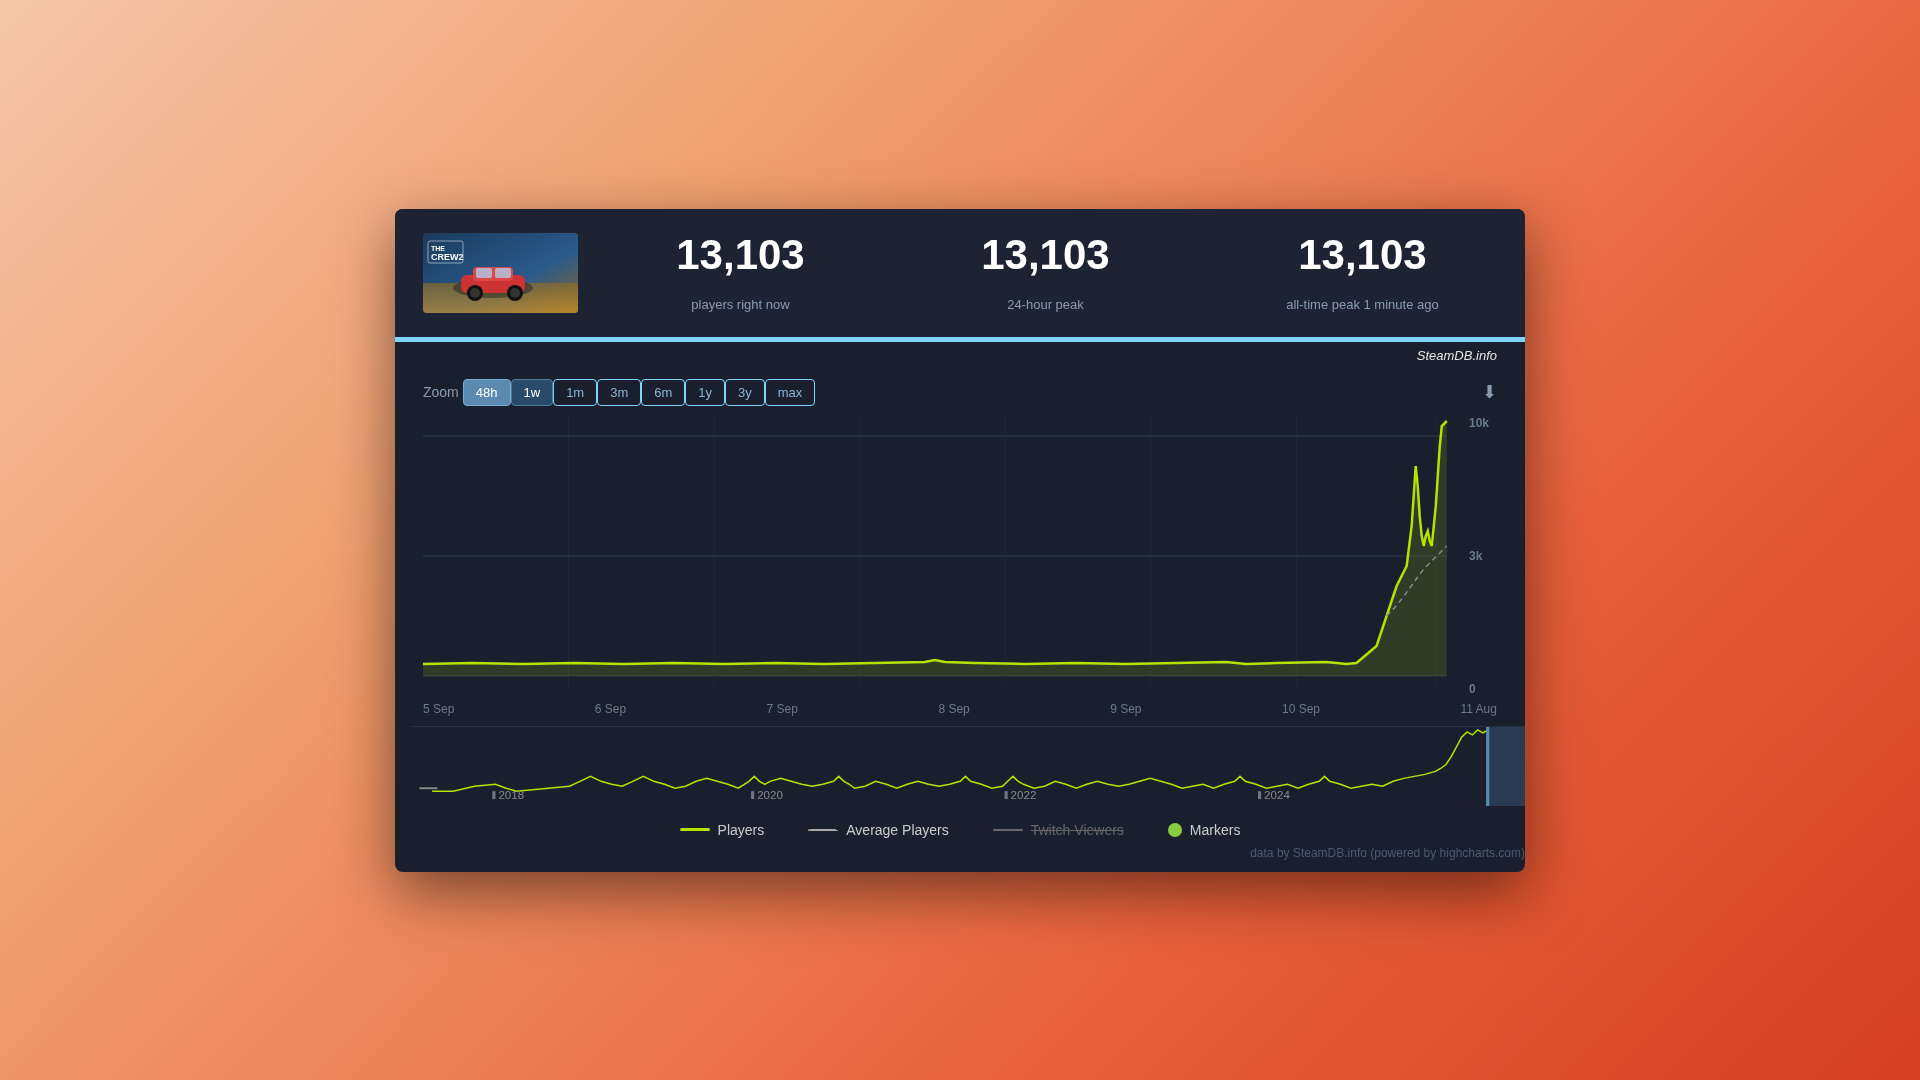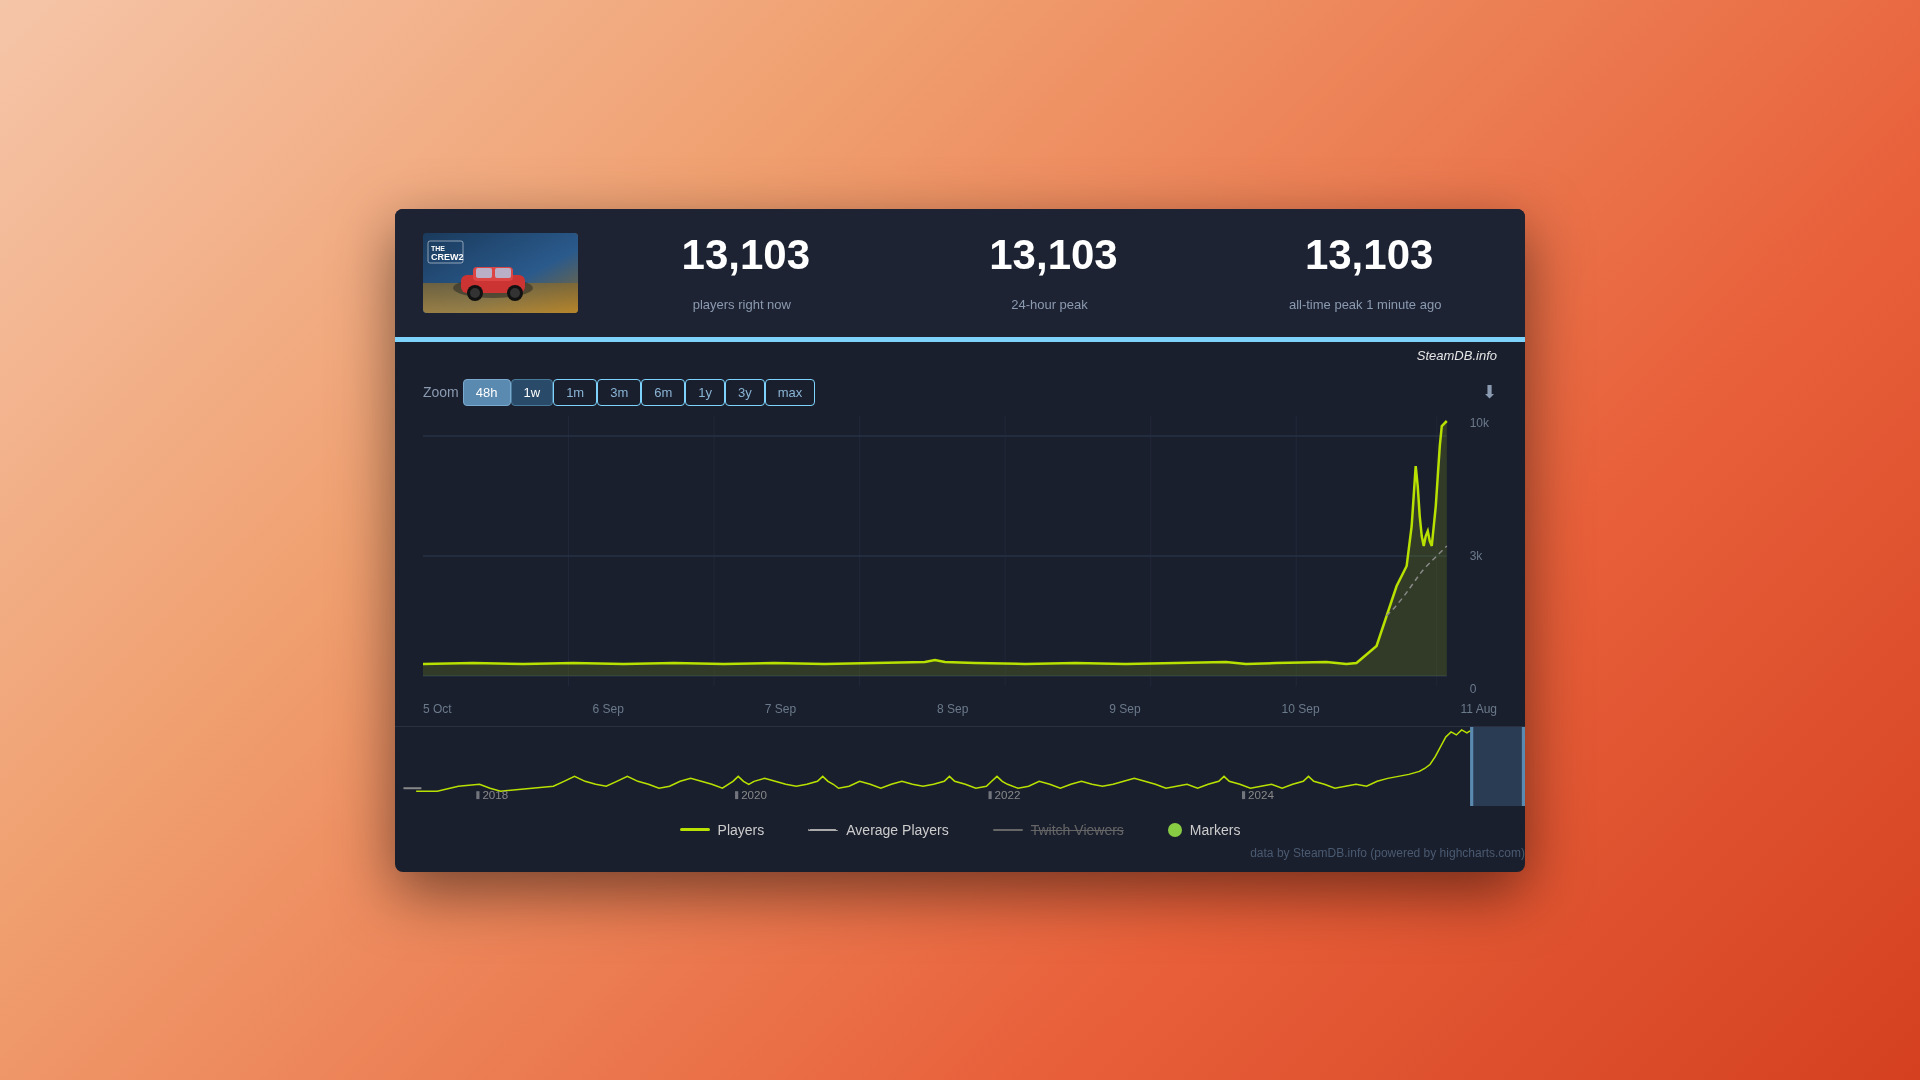--- a/index.html
+++ b/index.html
@@ -43,21 +43,20 @@
       justify-content: space-around;
     }
     .stat-item {
       text-align: center;
     }
     .stat-number {
       font-size: 42px;
       font-weight: 700;
       color: #ffffff;
       line-height: 1;
-      margin-left: 8px;
     }
     .stat-label {
       font-size: 13px;
       color: #8a9ab0;
       margin-top: 21px;
     }
     .steamdb-credit {
       text-align: right;
       padding: 6px 28px 0 0;
       font-size: 13px;
@@ -119,20 +118,21 @@
       font-size: 12px;
       color: #6a7a8a;
     }
     .mini-chart-container {
       position: relative;
       width: 100%;
       height: 80px;
       background: #1a1f2e;
       border-top: 1px solid #2a3040;
       margin-bottom: 0;
+      margin-left: 16px;
     }
     .mini-chart-svg {
       width: 100%;
       height: 100%;
     }
     .legend {
       display: flex;
       align-items: center;
       justify-content: center;
       gap: 44px;
@@ -181,20 +181,21 @@
       position: absolute;
       right: 8px;
       top: 0;
       height: 100%;
       display: flex;
       flex-direction: column;
       justify-content: space-between;
       font-size: 12px;
       color: #6a7a8a;
       pointer-events: none;
+      font-weight: bold;
     }
   </style>
 </head>
 <body>
 
 <div class="card">
 
   <div class="header">
     <div class="game-thumbnail">
       
@@ -293,21 +294,21 @@
 
         <path d="M0,248 L50,247 L100,248 L150,247 L200,248 L250,247 L300,248 L350,247 L400,248 L450,247 L500,246 L510,244 L520,246 L550,247 L600,248 L650,247 L700,248 L750,247 L800,246 L820,248 L850,247 L900,246 L920,248 L930,247 L950,230 L960,200 L970,170 L975,160 L980,150 L985,110 L987,80 L989,50 L991,70 L993,100 L995,120 L997,130 L999,120 L1001,115 L1003,125 L1005,130 L1007,110 L1009,90 L1011,60 L1013,30 L1015,10 L1020,5 L1020,260 L0,260 Z" fill="#b8e000" opacity="0.15"></path>
 
         <path d="M0,248 L50,247 L100,248 L150,247 L200,248 L250,247 L300,248 L350,247 L400,248 L450,247 L500,246 L510,244 L520,246 L550,247 L600,248 L650,247 L700,248 L750,247 L800,246 L820,248 L850,247 L900,246 L920,248 L930,247 L950,230 L960,200 L970,170 L975,160 L980,150 L985,110 L987,80 L989,50 L991,70 L993,100 L995,120 L997,130 L999,120 L1001,115 L1003,125 L1005,130 L1007,110 L1009,90 L1011,60 L1013,30 L1015,10 L1020,5" fill="none" stroke="#b8e000" stroke-width="2.5"></path>
 
         <path d="M960,200 C980,180 990,160 1000,150 C1010,140 1015,135 1020,130" fill="none" stroke="#888888" stroke-width="1.5" stroke-dasharray="5,4"></path>
       </svg>
     </div>
 
     <div class="x-axis-labels">
-      <span>5 Oct</span>
+      <span>5 Sep</span>
       <span>6 Sep</span>
       <span>7 Sep</span>
       <span>8 Sep</span>
       <span>9 Sep</span>
       <span>10 Sep</span>
       <span>11 Aug</span>
     </div>
   </div>
 
   <div class="mini-chart-container">

